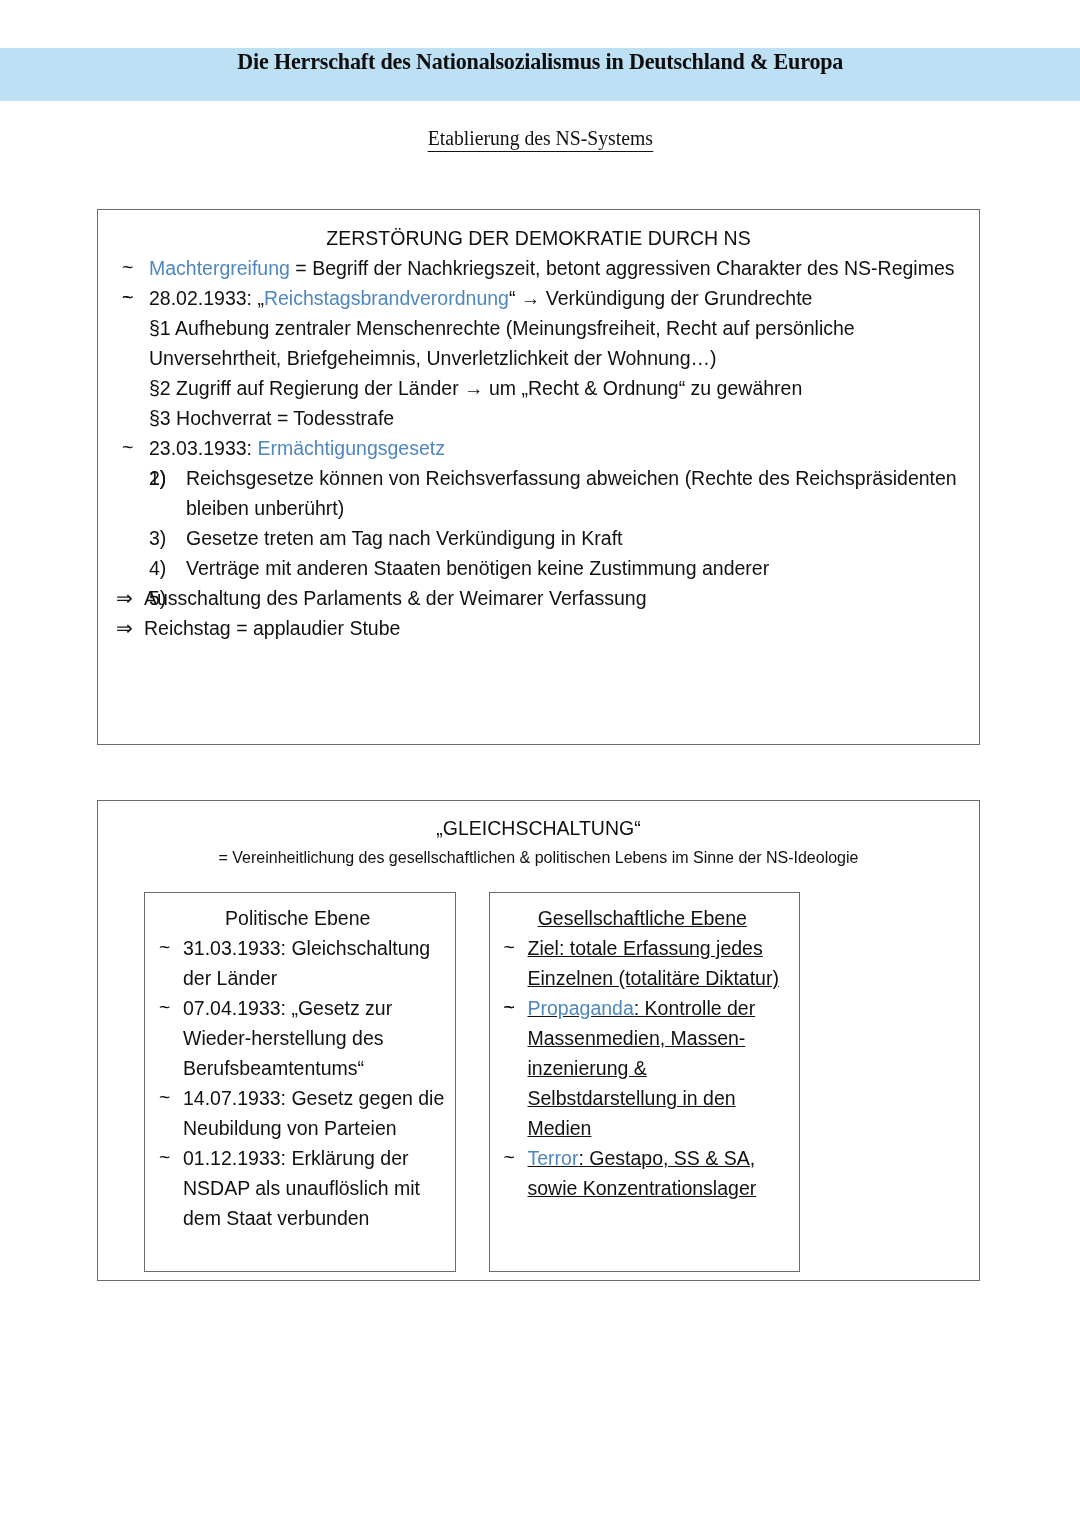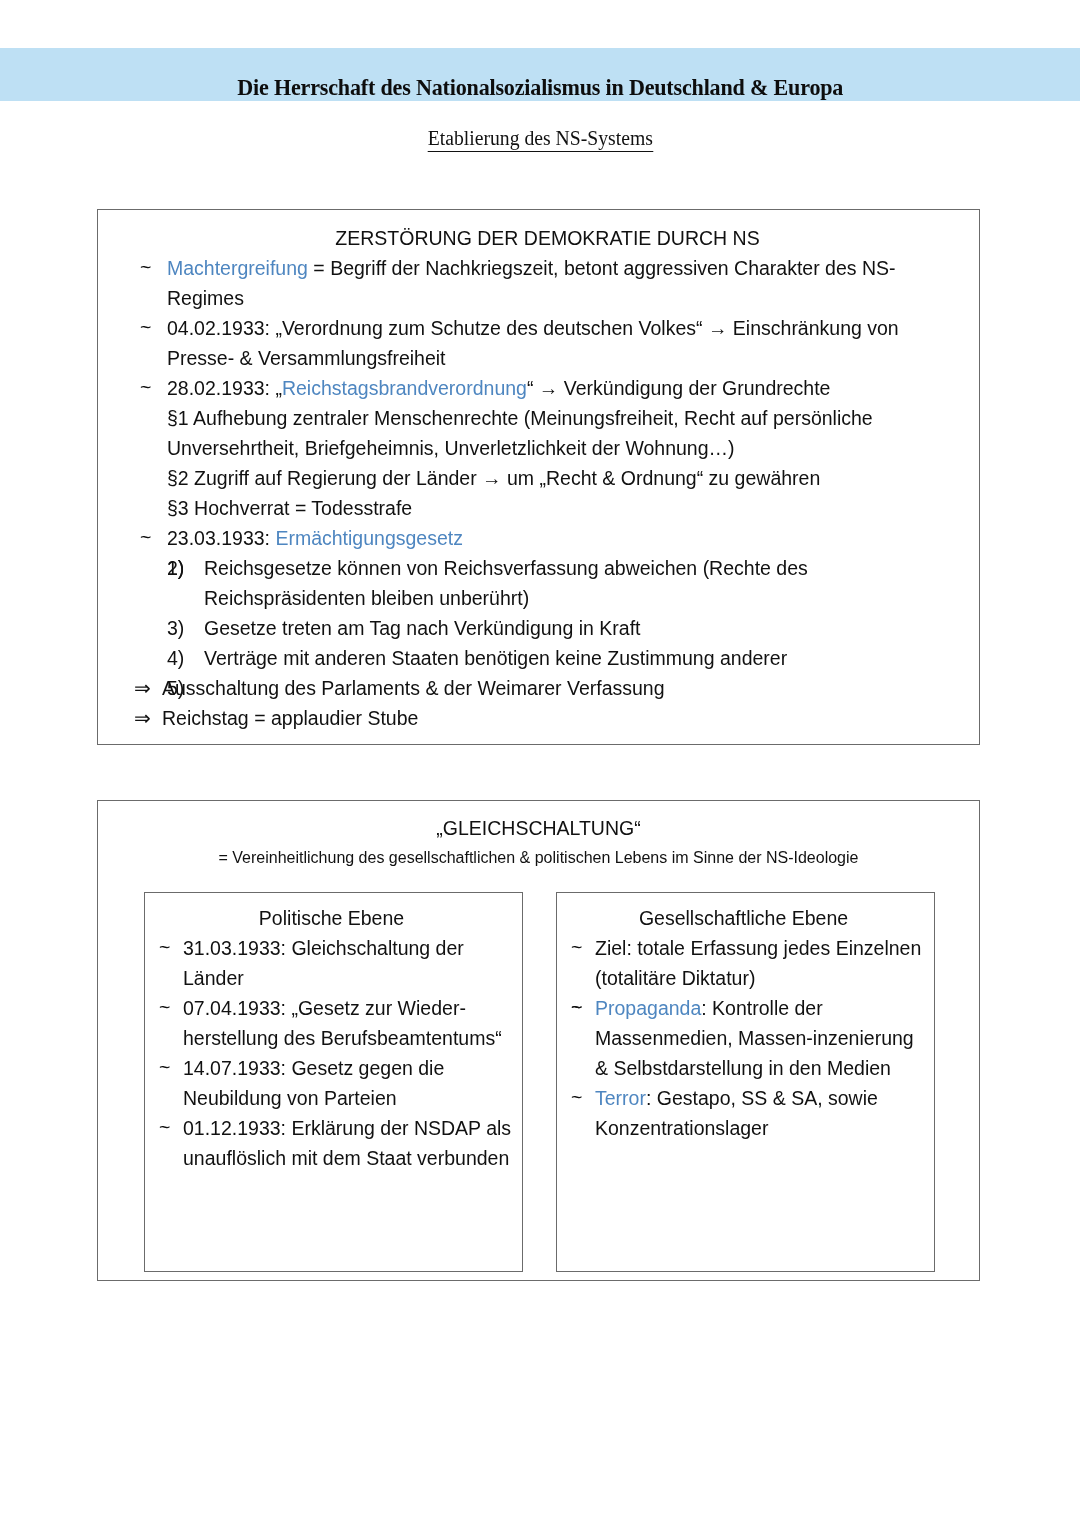--- a/index.html
+++ b/index.html
@@ -18,21 +18,21 @@
 
   
   .banner {
     position: absolute;
     left: 0;
     top: 48px;
     width: 1080px;
     height: 53px;
     background: #bee0f4;
     display: flex;
-    align-items: flex-end;
+    align-items: flex-start;
     justify-content: center;
   }
   .banner-title {
     font-family: "Liberation Serif", serif;
     font-weight: bold;
     font-size: 23.5px;
     letter-spacing: -0.2px;
     color: #0d0d0d;
     transform: scaleX(0.94);
     white-space: nowrap;
@@ -61,21 +61,21 @@
     border: 1.5px solid #6b6b6b;
     background: #ffffff;
     box-sizing: border-box;
   }
 
   #box-demokratie {
     left: 97px;
     top: 209px;
     width: 883px;
     height: 536px;
-    padding: 13px 18px 10px 36px;
+    padding: 13px 18px 10px 18px;
   }
 
   #box-gleichschaltung {
     left: 97px;
     top: 800px;
     width: 883px;
     height: 481px;
     padding: 12px 14px 14px 14px;
   }
 
@@ -150,33 +150,33 @@
     font-size: 20px;
   }
 
   .hl { color: #4e86c0; }
 
   
   .columns {
     position: absolute;
     left: 46px;
     top: 91px;
-    width: 791px;
+    width: 656px;
     display: flex;
     gap: 33px;
     border-radius: 7px;
   }
   .col-box {
     border: 1.5px solid #6b6b6b;
     box-sizing: border-box;
     background: #ffffff;
     padding: 10px 10px 10px 6px;
   }
   #col-politisch { width: 379px; height: 380px; }
-  #col-gesellschaft { width: 379px; height: 380px; }
+  #col-gesellschaft { width: 379px; height: 380px; text-decoration: underline; }
 
   .col-title {
     text-align: center;
     font-size: 19.5px;
     line-height: 30px;
     margin-bottom: 0px;
     color: #111111;
   }
   .col-box ul.tilde > li {
     padding-left: 32px;
@@ -204,21 +204,20 @@
 
   <ul class="tilde">
 
     <li>
       <span class="tilde-mark">~</span>
       <span class="hl">Machtergreifung</span><span> = Begriff der Nachkriegszeit, betont aggressiven Charakter des NS-Regimes</span>
     </li>
 
     <li>
       <span class="tilde-mark">~</span>
-      <span>04.02.1933: „Verordnung zum Schutze des deutschen Volkes“ → Einschränkung von Presse- &amp; Versammlungsfreiheit</span>
     </li>
 
     <li>
       <span class="tilde-mark">~</span>
       <span>28.02.1933: „</span><span class="hl">Reichstagsbrandverordnung</span><span>“  → Verkündigung der Grundrechte</span>
     </li>
   </ul>
 
   <div class="sub-line">§1 Aufhebung zentraler Menschenrechte (Meinungsfreiheit, Recht auf persönliche Unversehrtheit, Briefgeheimnis, Unverletzlichkeit der Wohnung…)</div>
   <div class="sub-line">§2  Zugriff auf Regierung der Länder → um „Recht &amp; Ordnung“ zu gewähren</div>

